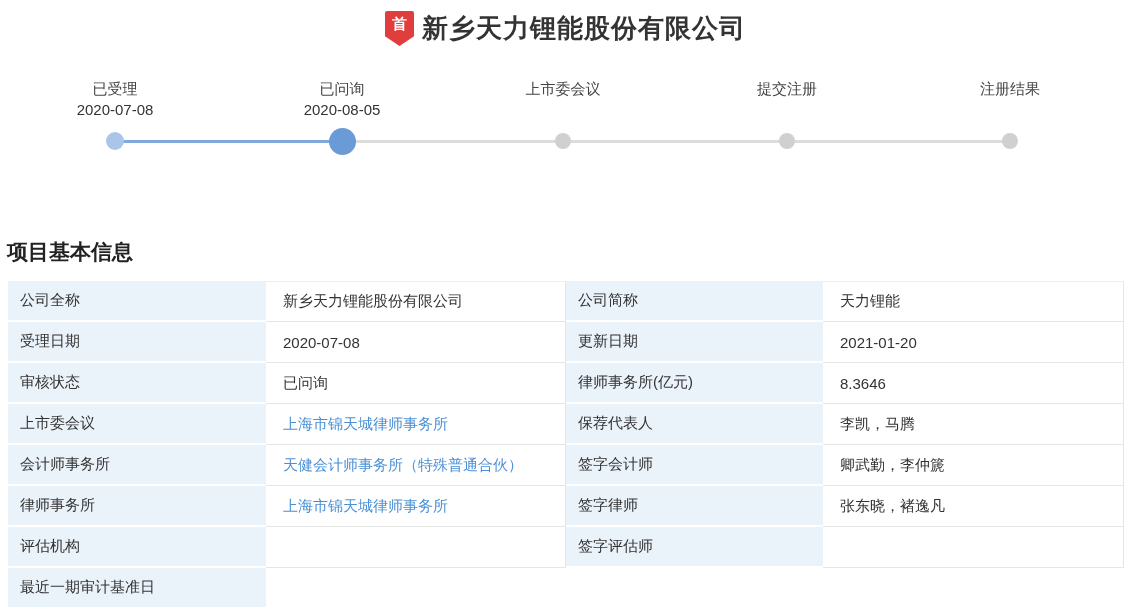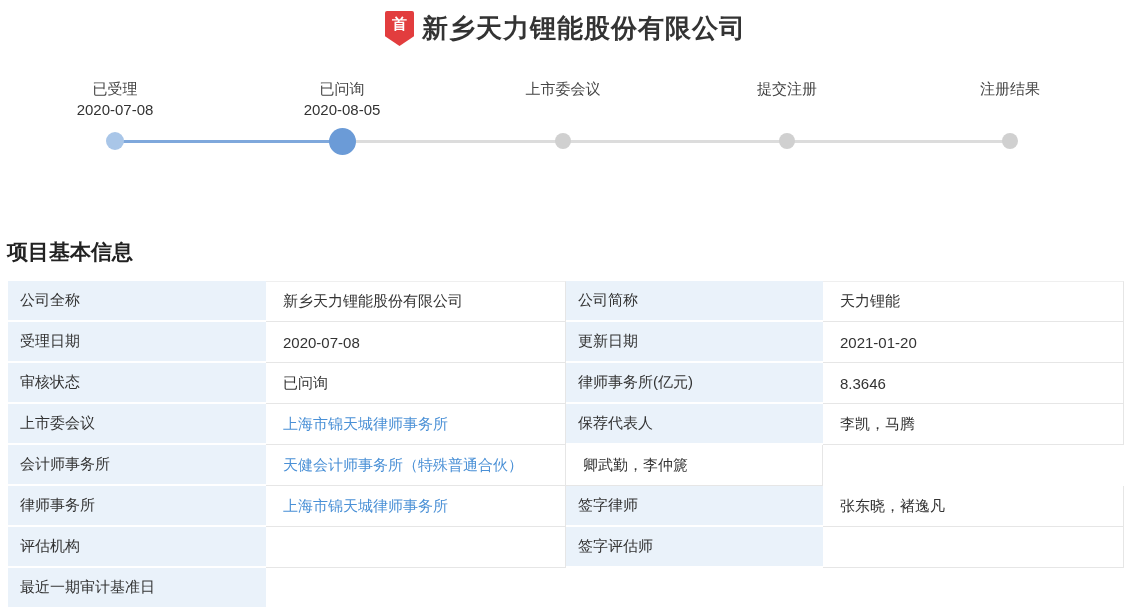--- a/index.html
+++ b/index.html
@@ -207,20 +207,21 @@
       </div>
     <div class="tcell lab">保荐代表人</div>
     <div class="tcell val">李凯，马腾</div>
   </div>
 
   <div class="trow">
     <div class="tcell lab">会计师事务所</div>
     <div class="tcell val">
         <span class="link">天健会计师事务所（特殊普通合伙）</span>
       </div>
+    <div class="tcell lab">签字会计师</div>
     <div class="tcell val">卿武勤，李仲篪</div>
   </div>
 
   <div class="trow">
     <div class="tcell lab">律师事务所</div>
     <div class="tcell val">
         <span class="link">上海市锦天城律师事务所</span>
       </div>
     <div class="tcell lab">签字律师</div>
     <div class="tcell val">张东晓，褚逸凡</div>

